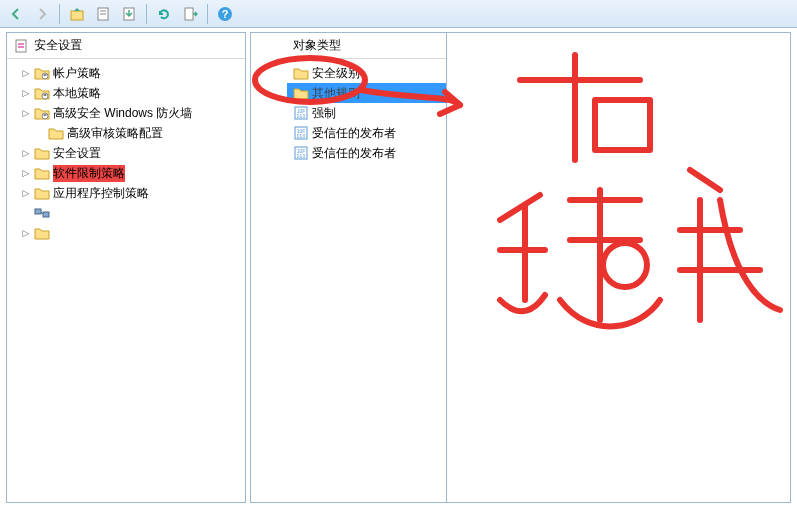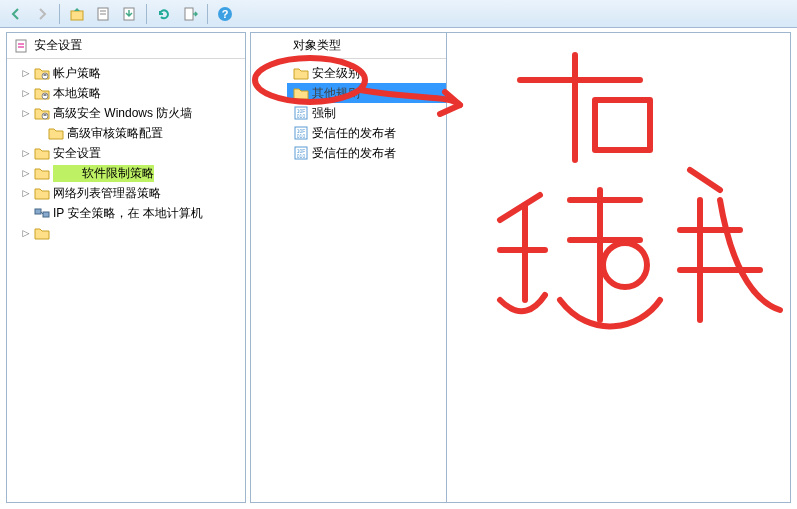--- a/index.html
+++ b/index.html
@@ -55,21 +55,21 @@
   padding:3px 4px 3px 6px;
   gap:3px;
   white-space:nowrap;
   height:20px;
 }
 .tree-item.child{ padding-left:14px;}
 .expander{ width:10px; height:10px; display:flex; align-items:center; justify-content:center; color:#6a6a6a; font-size:9px;}
 .expander.blank{ visibility:hidden;}
 .icon{ width:16px; height:16px; display:flex; align-items:center; justify-content:center;}
 .label{ color:#000; }
-.tree-item.selected .label{ background:#bef264;padding-left:29px; }
+.tree-item.selected .label{ background:#ef4444; }
 .list-item.selected{ background:#3399ff; color:#fff;}
 .list-item.selected .label{ color:#404040; }
 .annotation{
   position:absolute;
   left:0; top:0; width:797px; height:509px;
   pointer-events:none;
 }
 </style>
 </head>
 <body>
@@ -197,32 +197,31 @@
           </span>
           <span class="label">软件限制策略</span>
         </div>
         <div class="tree-item child" style="padding-left: 14px;">
           <span class="expander ">▷</span>
           <span class="icon">
             <svg width="16" height="16">
               <path d="M1 4 L6 4 L8 6 L15 6 L15 14 L1 14 Z" fill="#ffe089" stroke="#c9a227"></path>
             </svg>
           </span>
-          <span class="label">网络列表管理器策略</span>
+          <span class="label">应用程序控制策略</span>
         </div>
         <div class="tree-item child" style="padding-left: 14px;">
           <span class="expander blank"></span>
           <span class="icon">
             <svg width="16" height="16">
               <rect x="1" y="4" width="6" height="5" fill="#8ac" stroke="#468"></rect>
               <rect x="9" y="7" width="6" height="5" fill="#8ac" stroke="#468"></rect>
               <line x1="7" y1="7" x2="9" y2="9" stroke="#468"></line>
             </svg>
           </span>
-          <span class="label">IP 安全策略，在 本地计算机</span>
         </div>
         <div class="tree-item child" style="padding-left: 14px;">
           <span class="expander ">▷</span>
           <span class="icon">
             <svg width="16" height="16">
               <path d="M1 4 L6 4 L8 6 L15 6 L15 14 L1 14 Z" fill="#ffe089" stroke="#c9a227"></path>
             </svg>
           </span>
         </div>
       </div>

